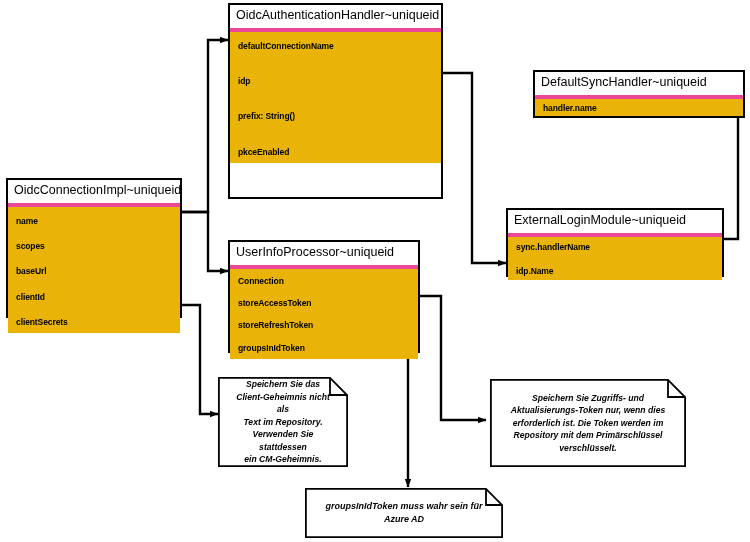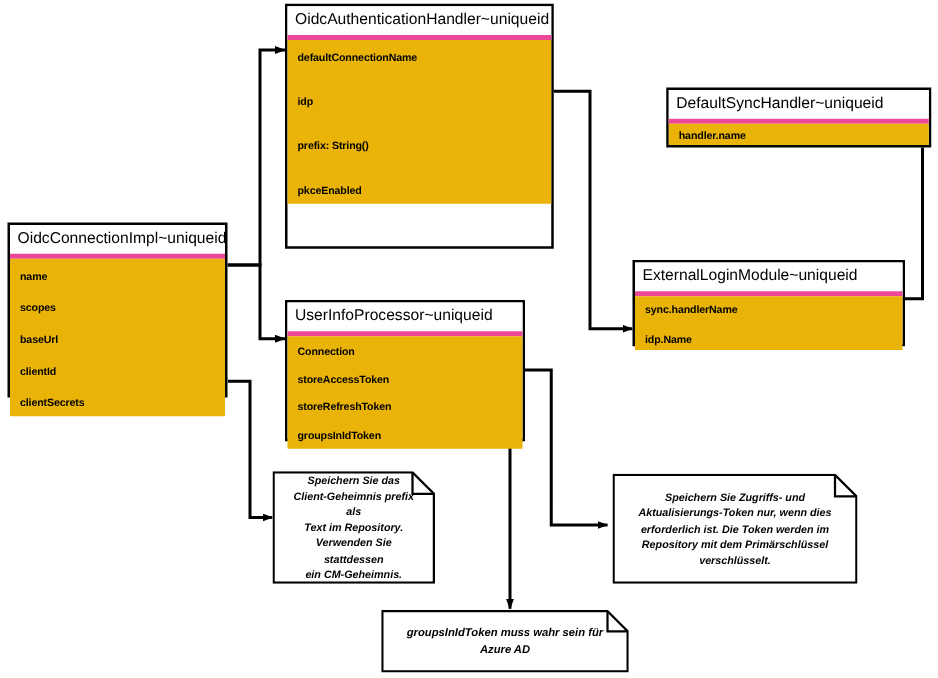--- a/index.html
+++ b/index.html
@@ -154,21 +154,21 @@
       <div class="uml-attr" style="margin-top:15px;">idp.Name</div>
     </div>
   </div>
 
   <div class="uml-note" style="left:218px; top:377px; width:130px; height:90px;">
     <svg class="note-shape" viewBox="0 0 130 90" preserveAspectRatio="none">
       <path d="M0.9,0.9 L112,0.9 L129.1,18 L129.1,89.1 L0.9,89.1 Z" fill="#ffffff" stroke="#000000" stroke-width="1.8"></path>
       <path d="M112,0.9 L112,18 L129.1,18" fill="none" stroke="#000000" stroke-width="1.8"></path>
     </svg>
     <div class="note-text">Speichern Sie das
-Client-Geheimnis prefix als
+Client-Geheimnis nicht als
 Text im Repository.
 Verwenden Sie stattdessen
 ein CM-Geheimnis.</div>
   </div>
 
   <div class="uml-note" style="left:490px; top:379px; width:196px; height:88px;">
     <svg class="note-shape" viewBox="0 0 196 88" preserveAspectRatio="none">
       <path d="M0.9,0.9 L178,0.9 L195.1,18 L195.1,87.1 L0.9,87.1 Z" fill="#ffffff" stroke="#000000" stroke-width="1.8"></path>
       <path d="M178,0.9 L178,18 L195.1,18" fill="none" stroke="#000000" stroke-width="1.8"></path>
     </svg>

